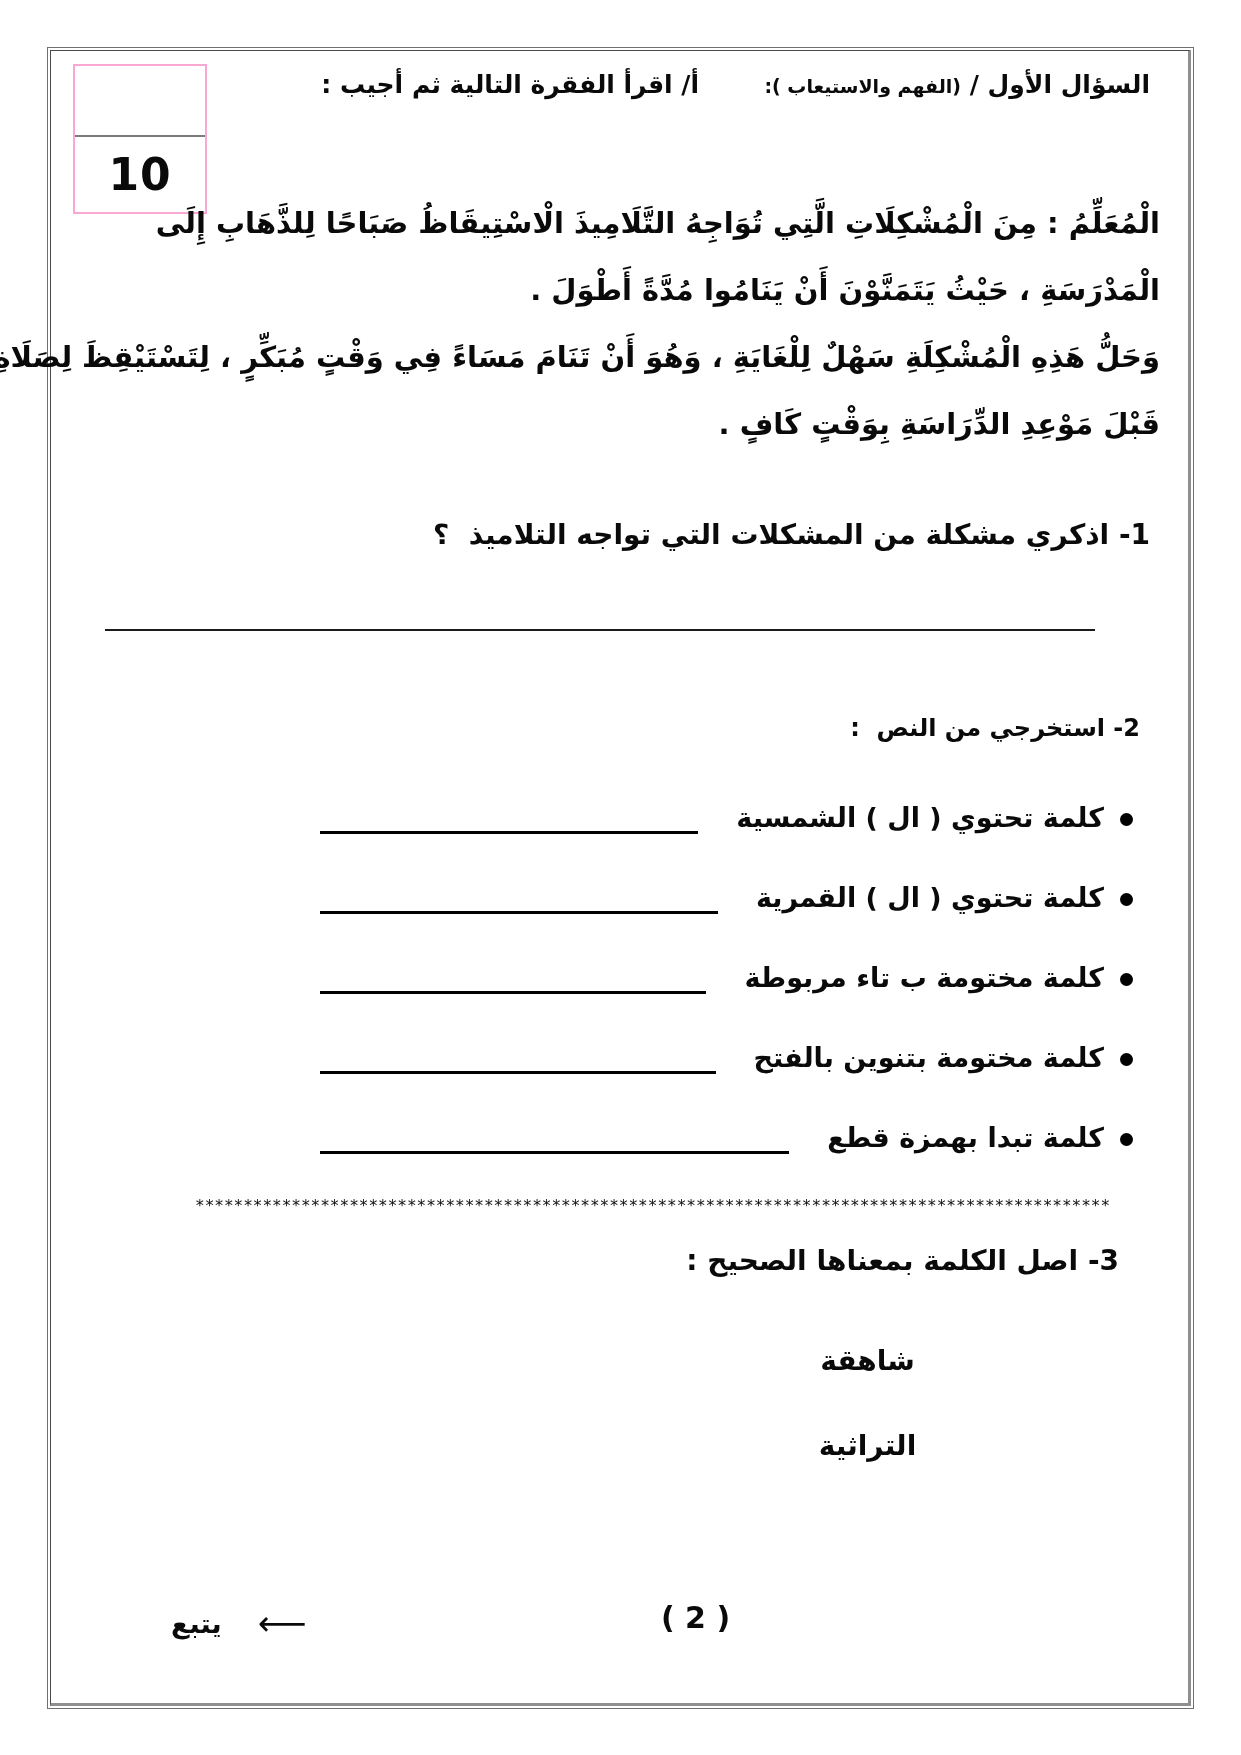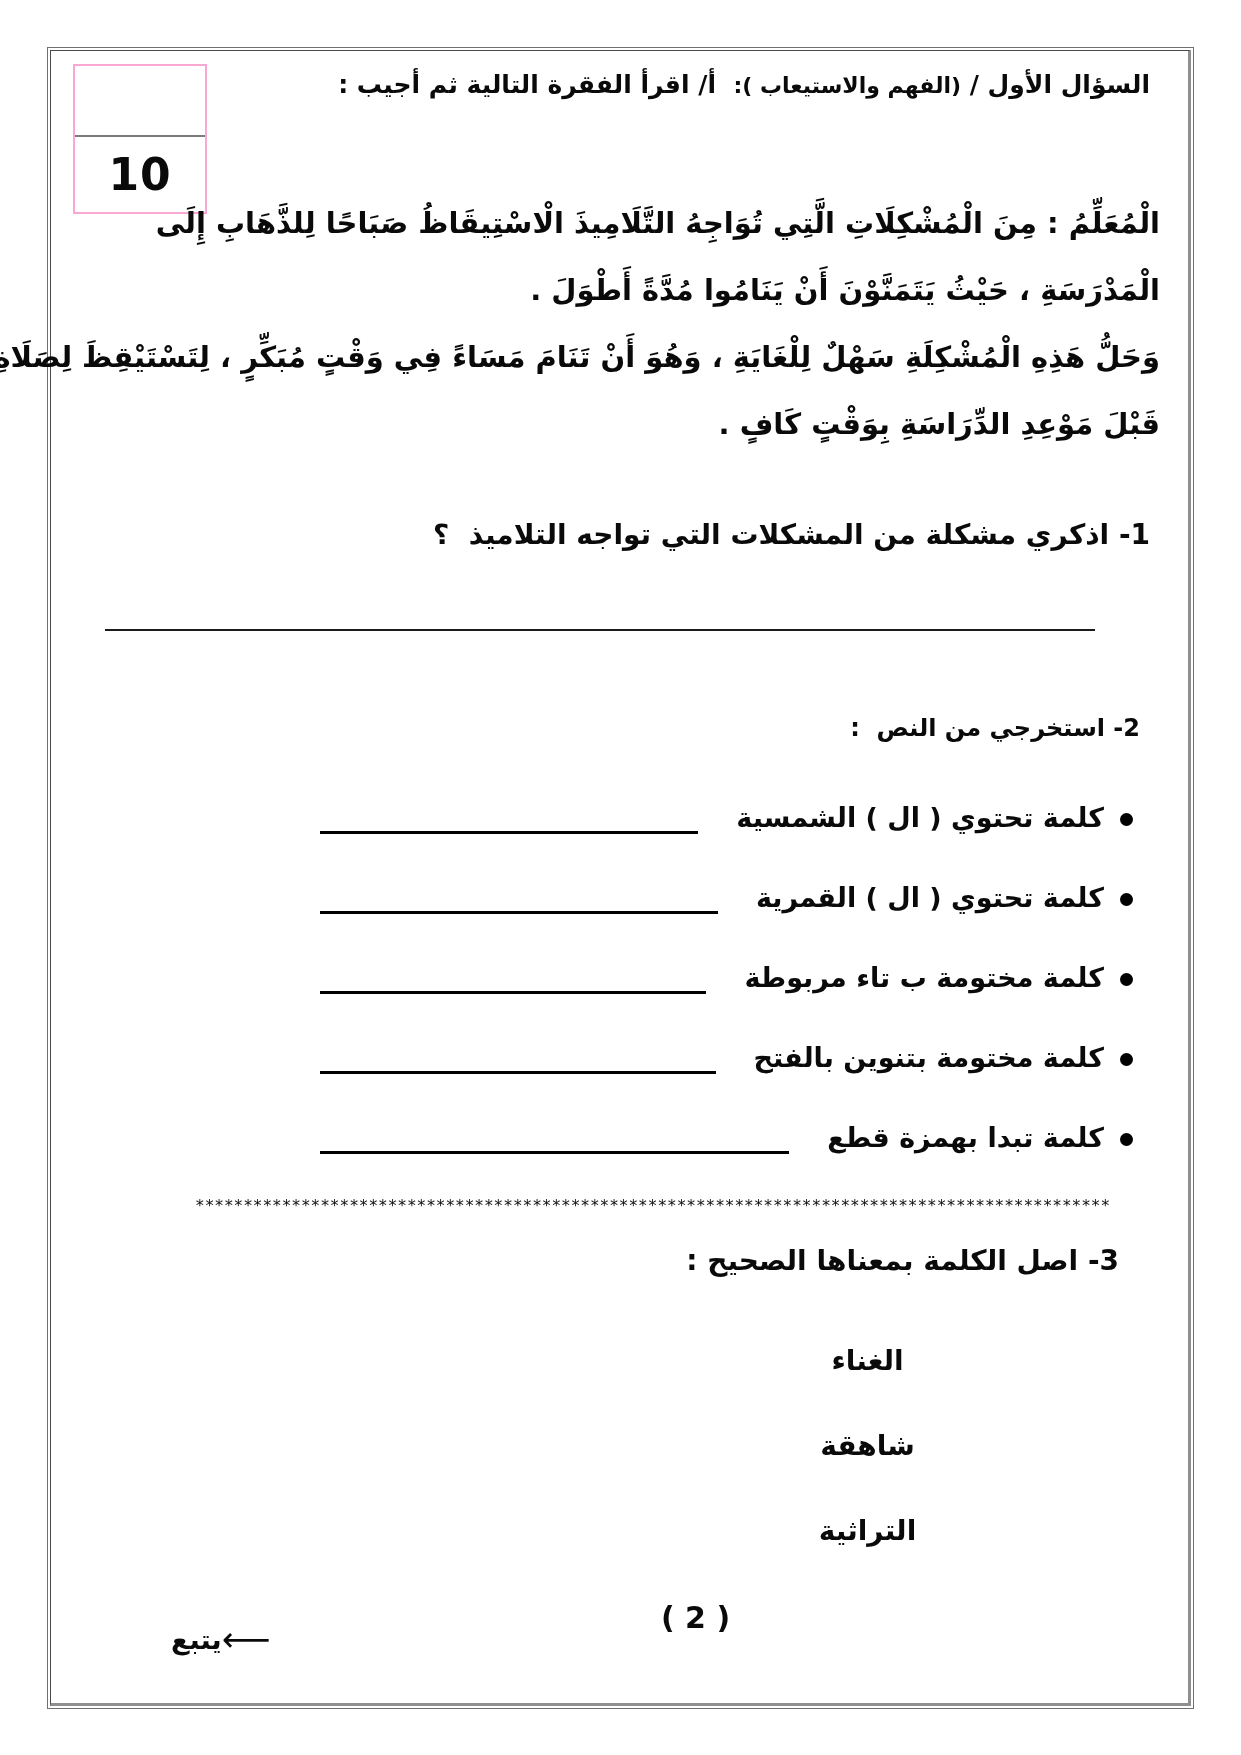--- a/index.html
+++ b/index.html
@@ -31,21 +31,21 @@
   .score-value {
     height:75px; display:flex; align-items:center; justify-content:center;
     font-size:44px; font-weight:bold; letter-spacing:1px;
   }
   
   .header-title {
     position:absolute; top:70px; right:91px;
     direction:rtl; text-align:right; white-space:pre;
     font-weight:bold; font-size:25px;
   }
-  .hdr-small { font-size:22px; }
+  .hdr-small { font-size:19px;margin-left:48px; }
   
   .passage {
     position:absolute; top:190px; right:81px;
     direction:rtl; text-align:right;
     font-size:29px; font-weight:bold; line-height:67px;
   }
   .passage-line { white-space:pre; }
   
   .q1 {
     position:absolute; top:518px; right:91px;
@@ -100,21 +100,21 @@
     font-size:28px; font-weight:bold;
   }
   .match-meanings .match-cell { height:85px; white-space:pre; }
   
   .footer-page {
     position:absolute; top:1600px; left:648px; width:95px;
     text-align:center; font-size:30px; font-weight:bold; white-space:pre;
   }
   .footer-continue {
     position:absolute; top:1603px; left:171px;
-    display:flex; align-items:center; direction:ltr;margin-top:16px;
+    display:flex; align-items:center; gap:36px; direction:ltr;
   }
   .continue-word { font-size:27px; font-weight:bold; white-space:pre; }
   .continue-arrow { font-size:34px; font-weight:normal; line-height:40px; }
 </style>
 </head>
 <body>
 
 <div class="sheet">
 
   <div class="frame-outer">
@@ -166,21 +166,20 @@
       <span class="extract-label">كلمة تبدا بهمزة قطع</span>
       <span class="extract-blank"></span>
     </div>
   </div>
 
   <div class="stars">***********************************************************************************************</div>
 
   <div class="q3">3- اصل الكلمة بمعناها الصحيح :</div>
 
   <div class="match-words">
-    <div class="match-cell">الغناء</div>
     <div class="match-cell">شاهقة</div>
     <div class="match-cell">التراثية</div>
   </div>
 
 
   <div class="footer-page">( 2 )</div>
 
   <div class="footer-continue">
     <span class="continue-word">يتبع</span>
     <span class="continue-arrow">⟵</span>

